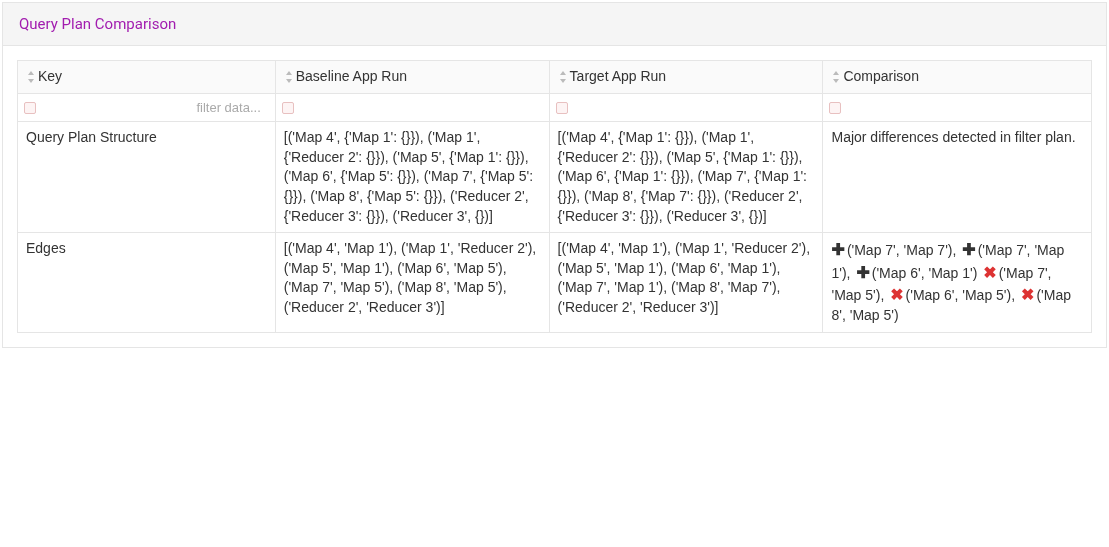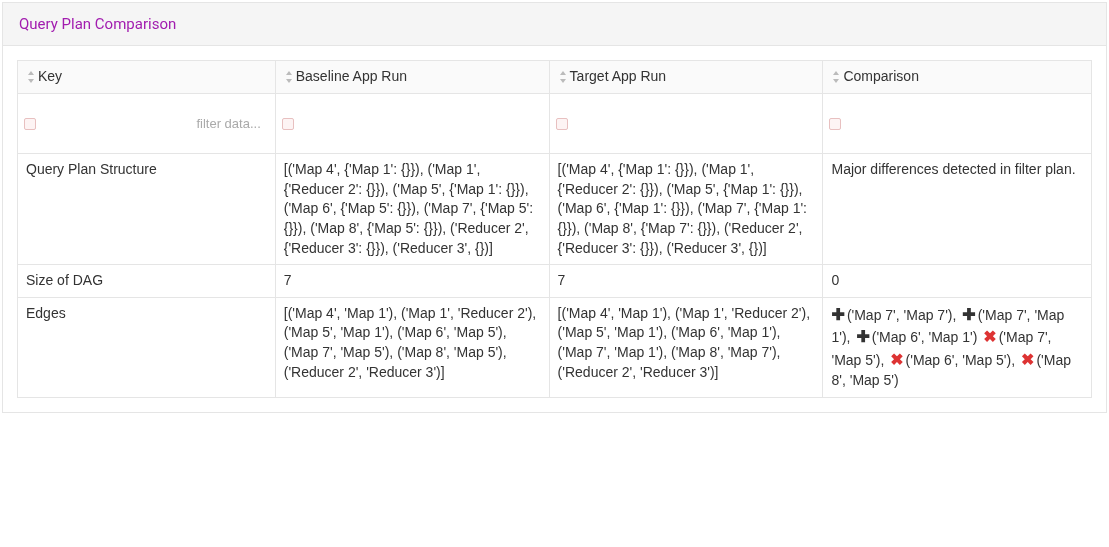--- a/index.html
+++ b/index.html
@@ -6,21 +6,21 @@
 body { font-family: -apple-system, BlinkMacSystemFont, "Segoe UI", Roboto, sans-serif; background: #fff; color: #333; font-size: 14px; }
 .panel { border: 1px solid #e5e5e5; margin: 2px; }
 .panel-header { background: #f5f5f5; padding: 12px 16px; font-size: 15px; color: #a21caf; border-bottom: 1px solid #e5e5e5; }
 .panel-body { padding: 14px; }
 table { width: 100%; border-collapse: collapse; table-layout: fixed; }
 th, td { border: 1px solid #e5e5e5; padding: 6px 8px; text-align: left; vertical-align: top; font-family: Liberation Sans, sans-serif; font-size: 14px; line-height: 1.4; word-wrap: break-word; }
 th { background: #fafafa; font-weight: normal; color: #333; }
 .sort-icon { display: inline-block; width: 10px; height: 12px; vertical-align: middle; margin-right: 2px; position: relative; }
 .sort-icon::before { content: ""; position: absolute; top: 0; left: 2px; border-left: 3px solid transparent; border-right: 3px solid transparent; border-bottom: 4px solid #bbb; }
 .sort-icon::after { content: ""; position: absolute; bottom: 0; left: 2px; border-left: 3px solid transparent; border-right: 3px solid transparent; border-top: 4px solid #bbb; }
-.filter-row td { padding: 20px 6px; }
+.filter-row td { padding: 4px 6px; }
 .filter-box { display: inline-block; width: 12px; height: 12px; border: 1px solid #e8c0c0; background: #fdf4f4; border-radius: 2px; vertical-align: middle; }
 .filter-input { border: none; outline: none; font-family: inherit; font-size: 13px; width: calc(100% - 20px); text-align: right; color: #999; background: transparent; }
 .filter-input::placeholder { color: #aaa; }
 .col-key { width: 24%; }
 .col-base { width: 25.5%; }
 .col-target { width: 25.5%; }
 .col-comp { width: 25%; }
 .plus { font-weight: bold; font-size: 16px; color: #333; }
 .cross { font-weight: bold; font-size: 16px; color: #d33; }
 .comp-cell span { margin-right: 2px; }
@@ -53,26 +53,20 @@
         </tr>
       </thead>
       <tbody>
         <tr>
           <td>Query Plan Structure</td>
           <td>[('Map 4', {'Map 1': {}}), ('Map 1', {'Reducer 2': {}}), ('Map 5', {'Map 1': {}}), ('Map 6', {'Map 5': {}}), ('Map 7', {'Map 5': {}}), ('Map 8', {'Map 5': {}}), ('Reducer 2', {'Reducer 3': {}}), ('Reducer 3', {})]</td>
           <td>[('Map 4', {'Map 1': {}}), ('Map 1', {'Reducer 2': {}}), ('Map 5', {'Map 1': {}}), ('Map 6', {'Map 1': {}}), ('Map 7', {'Map 1': {}}), ('Map 8', {'Map 7': {}}), ('Reducer 2', {'Reducer 3': {}}), ('Reducer 3', {})]</td>
           <td>Major differences detected in filter plan.</td>
         </tr>
         <tr>
-          <td>Size of DAG</td>
-          <td>7</td>
-          <td>7</td>
-          <td>0</td>
-        </tr>
-        <tr>
           <td>Edges</td>
           <td>[('Map 4', 'Map 1'), ('Map 1', 'Reducer 2'), ('Map 5', 'Map 1'), ('Map 6', 'Map 5'), ('Map 7', 'Map 5'), ('Map 8', 'Map 5'), ('Reducer 2', 'Reducer 3')]</td>
           <td>[('Map 4', 'Map 1'), ('Map 1', 'Reducer 2'), ('Map 5', 'Map 1'), ('Map 6', 'Map 1'), ('Map 7', 'Map 1'), ('Map 8', 'Map 7'), ('Reducer 2', 'Reducer 3')]</td>
           <td class="comp-cell">
             <span class="plus">✚</span><span>('Map 7', 'Map 7'), </span>
             <span class="plus">✚</span><span>('Map 7', 'Map 1'), </span>
             <span class="plus">✚</span><span>('Map 6', 'Map 1') </span>
             <span class="cross">✖</span><span>('Map 7', 'Map 5'), </span>
             <span class="cross">✖</span><span>('Map 6', 'Map 5'), </span>
             <span class="cross">✖</span><span>('Map 8', 'Map 5')</span>

